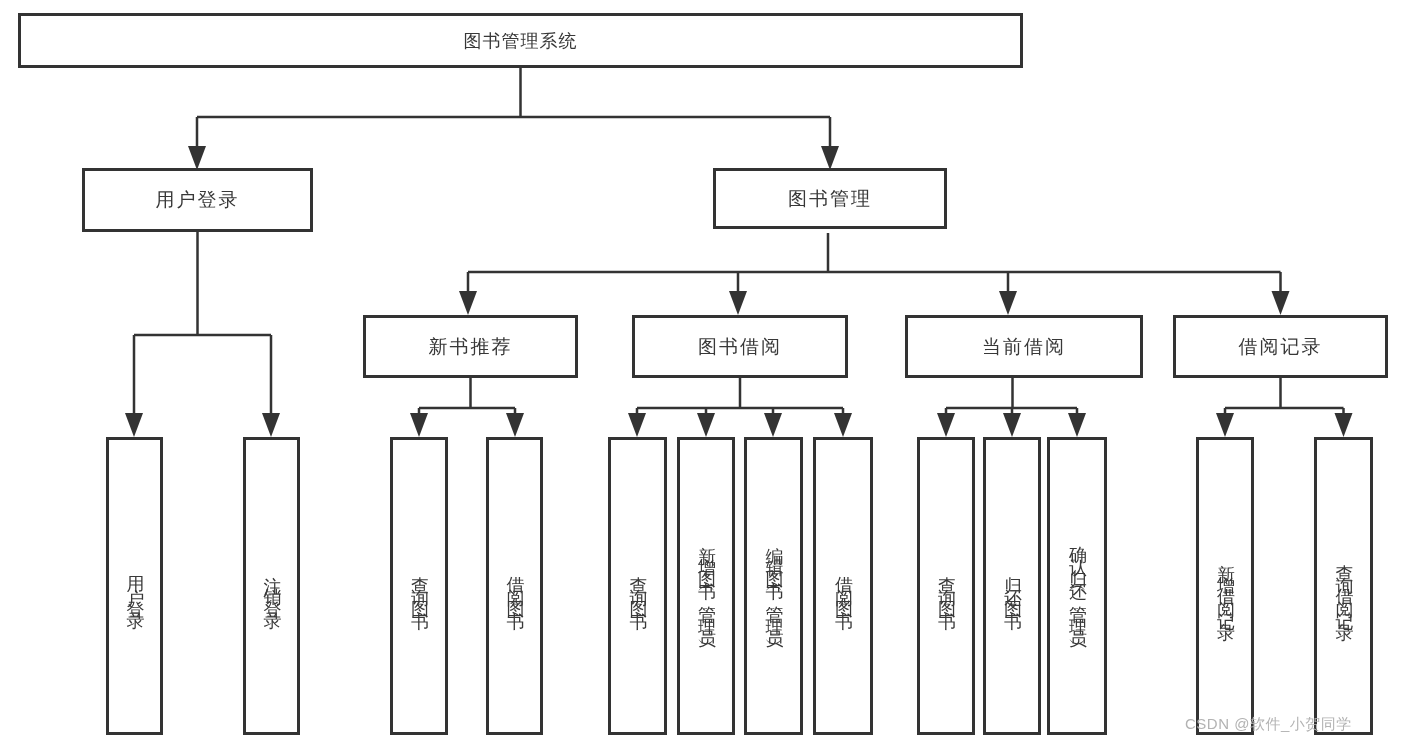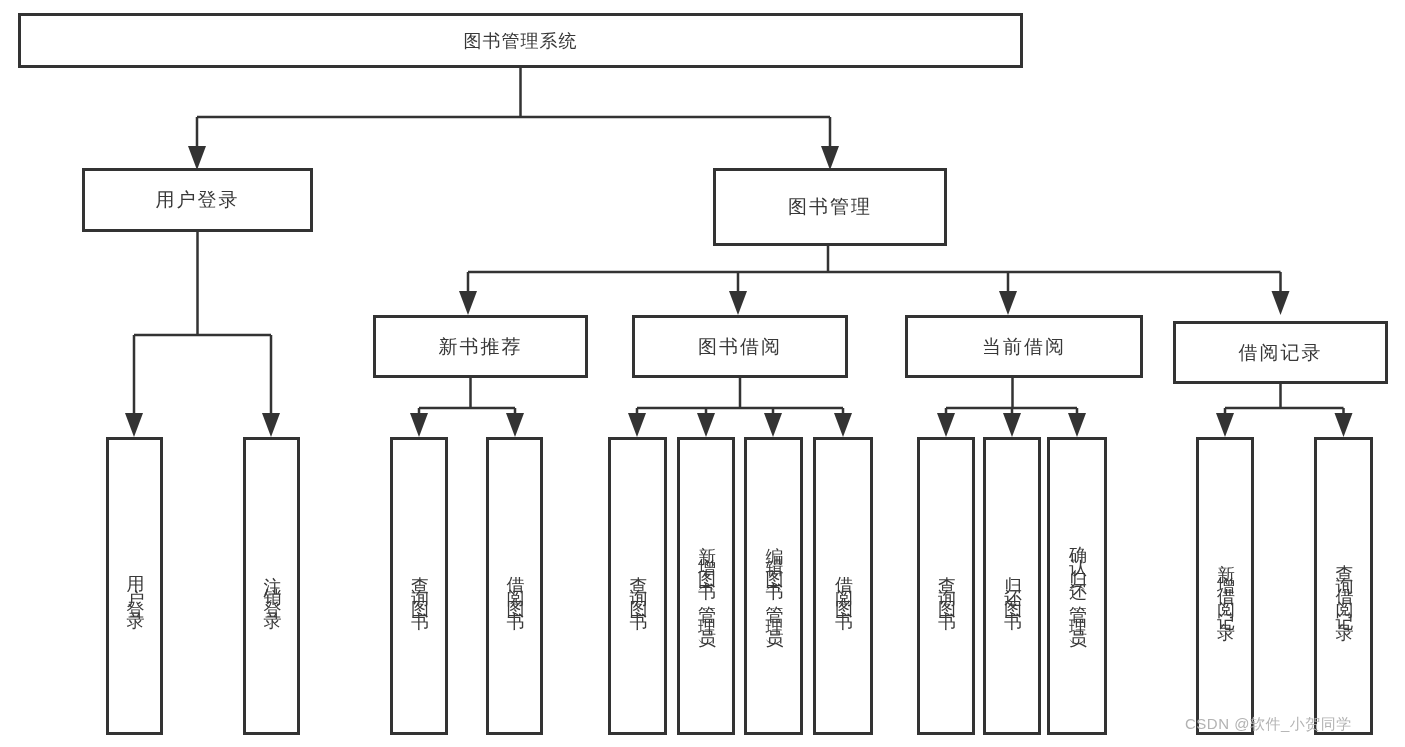--- a/index.html
+++ b/index.html
@@ -84,34 +84,34 @@
     </g>
   </svg>
 
   <div class="node h root" style="left:18px;top:13px;width:1005px;height:55px;">
     <span>图书管理系统</span>
   </div>
 
   <div class="node h" style="left:82px;top:168px;width:231px;height:64px;">
     <span>用户登录</span>
   </div>
-  <div class="node h" style="left:713px;top:168px;width:234px;height:78px;">
+  <div class="node h" style="left:713px;top:168px;width:234px;height:61px;">
     <span>图书管理</span>
   </div>
 
-  <div class="node h" style="left:363px;top:315px;width:215px;height:63px;margin-left:10px;">
+  <div class="node h" style="left:363px;top:315px;width:215px;height:63px;">
     <span>新书推荐</span>
   </div>
   <div class="node h" style="left:632px;top:315px;width:216px;height:63px;">
     <span>图书借阅</span>
   </div>
   <div class="node h" style="left:905px;top:315px;width:238px;height:63px;">
     <span>当前借阅</span>
   </div>
-  <div class="node h" style="left:1173px;top:315px;width:215px;height:63px;margin-top:6px;">
+  <div class="node h" style="left:1173px;top:315px;width:215px;height:63px;">
     <span>借阅记录</span>
   </div>
 
   <div class="node v" style="left:106px;top:437px;width:57px;height:298px;">
     <span>用户登录</span>
   </div>
   <div class="node v" style="left:243px;top:437px;width:57px;height:298px;">
     <span>注销登录</span>
   </div>
 

